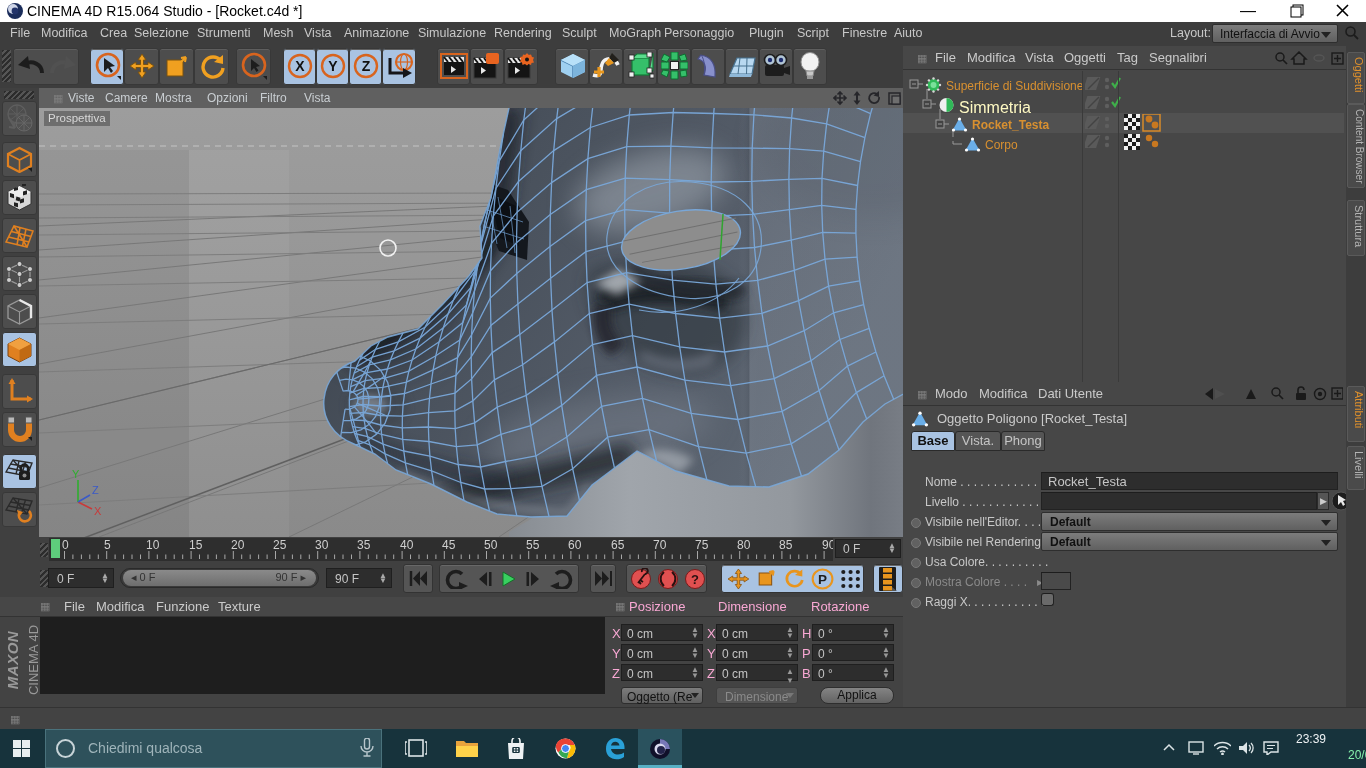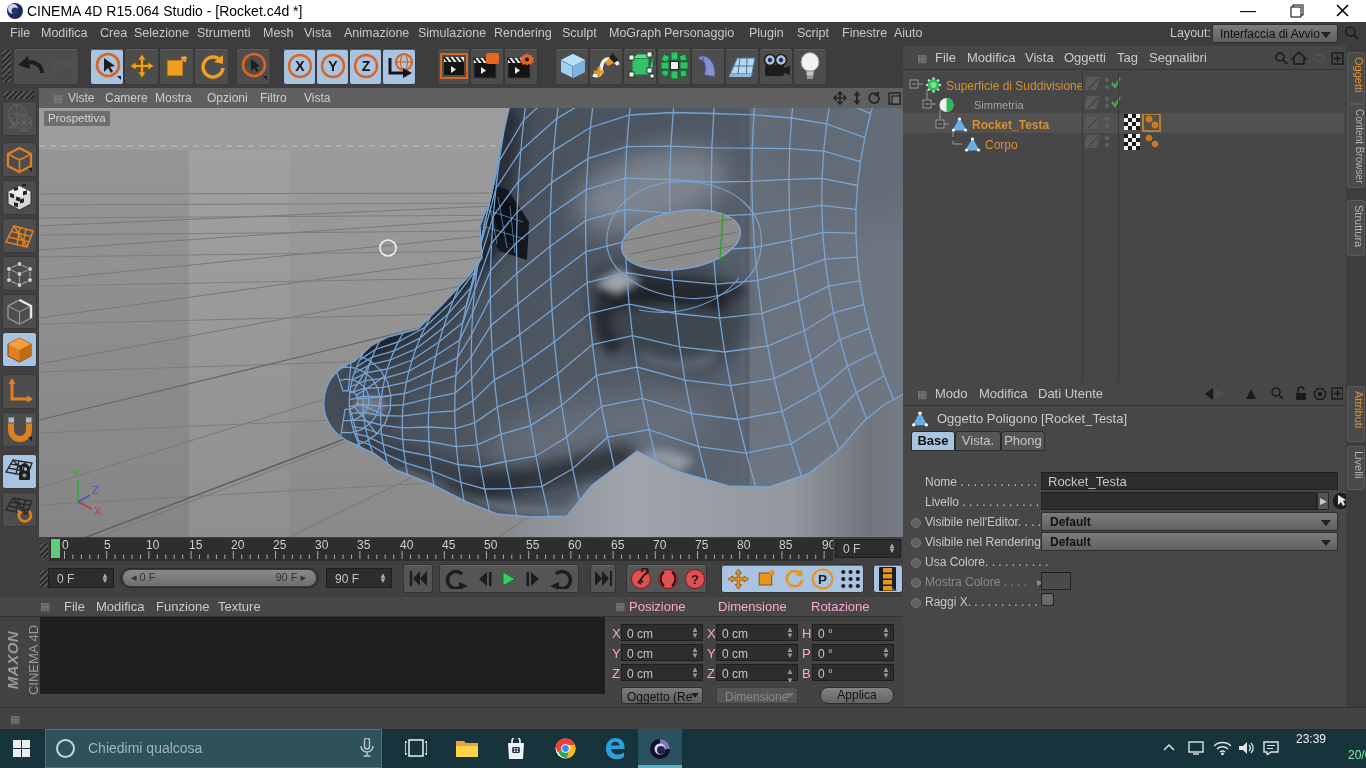--- a/index.html
+++ b/index.html
@@ -601,21 +601,21 @@
             <circle cx="3.9" cy="12.6" r="1.2"></circle>
             <circle cx="13.1" cy="12.6" r="1.2"></circle>
           </g>
         </svg>
     <span style="position:absolute;left:43px;top:33px;color:#d89030;font-size:12px">Superficie di Suddivisione</span>
 
     <svg class="abs" style="left:35px;top:51px" width="17" height="16" viewBox="0 0 17 16">
           <circle cx="8.5" cy="8" r="7" fill="#efefef"></circle>
           <path d="M8.5 1 A7 7 0 0 1 8.5 15 Z" fill="#30b858"></path>
         </svg>
-    <span style="position:absolute;left:71px;top:53px;color:#a3a3a3;font-size:11px">Simmetria</span>
+    <span style="position:absolute;left:56px;top:53px;color:#fef9c3;font-size:16px">Simmetria</span>
 
     <svg class="abs" style="left:48px;top:70px" width="17" height="17" viewBox="0 0 17 17">
           <path d="M8.5 2 L15.5 14.5 L1.5 14.5 Z" fill="#6aaee8"></path>
           <circle cx="8.5" cy="3" r="1.6" fill="#fff"></circle>
           <circle cx="2.5" cy="14" r="1.6" fill="#fff"></circle>
           <circle cx="14.5" cy="14" r="1.6" fill="#fff"></circle>
         </svg>
     <span style="position:absolute;left:69px;top:72px;color:#d89030;font-size:12px;font-weight:bold">Rocket_Testa</span>
 
     <svg class="abs" style="left:61px;top:90px" width="17" height="17" viewBox="0 0 17 17">

